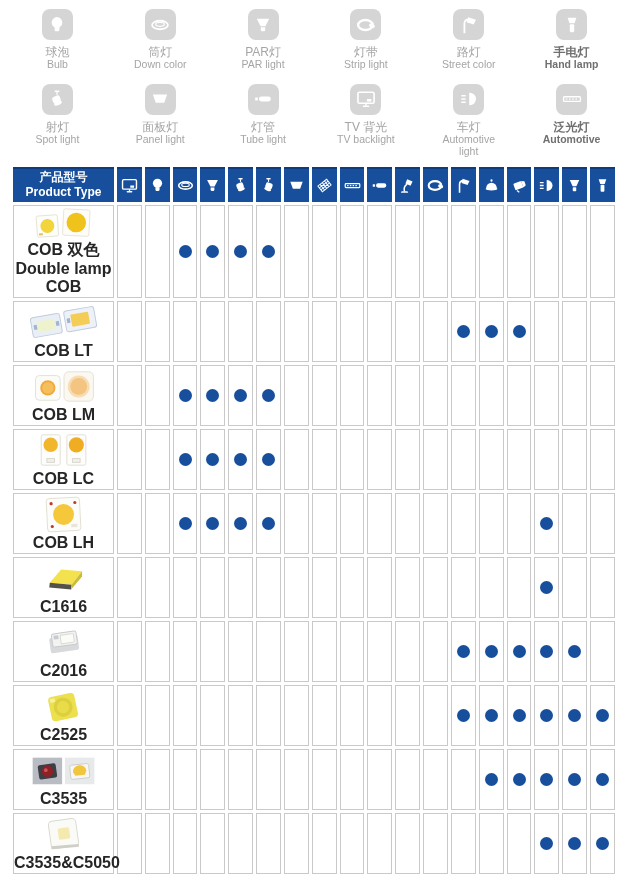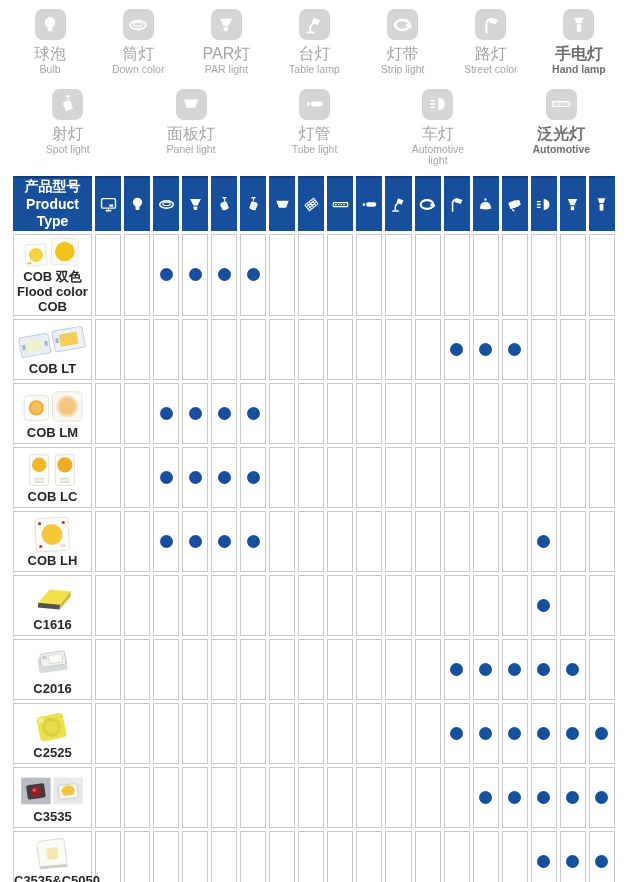--- a/index.html
+++ b/index.html
@@ -8,39 +8,39 @@
   .page{width:629px;height:882px;background:#fff;position:relative;}
 
   
   .legend{padding-top:9px;}
   .legend-row{display:flex;width:617px;margin:0 6px 0 6px;}
   .legend-row + .legend-row{margin-top:13px;}
   .legend-item{flex:1 1 0;display:flex;flex-direction:column;align-items:center;text-align:center;}
   .legend-tile{width:31px;height:31px;border-radius:8px;background:var(--tile,#d5d5d5);
                display:flex;align-items:center;justify-content:center;margin-bottom:5px;}
   .legend-tile svg{width:22px;height:22px;display:block;}
-  .legend-zh{font-size:16px;line-height:1.18;color:var(--ltext,#a5a5a5);}
+  .legend-zh{font-size:12px;line-height:1.18;color:var(--ltext,#a5a5a5);}
   .legend-en{font-size:10.5px;line-height:1.12;color:var(--ltext,#a5a5a5);max-width:72px;}
   .legend-item.bold .legend-zh,.legend-item.bold .legend-en{color:#707070;font-weight:bold;}
 
   
   table.matrix{border-collapse:separate;border-spacing:3px;table-layout:fixed;
                width:608px;margin:6px 0 0 10px;}
   table.matrix th,table.matrix td{padding:0;}
   table.matrix thead th{background:var(--accent,#174f9c);height:33px;vertical-align:middle;
                         border-top:2px solid #0e3c7c;}
-  th.pt{width:79px;color:#fff;font-weight:bold;font-size:14px;line-height:1.25;}
+  th.pt{width:101px;color:#fff;font-weight:bold;font-size:12px;line-height:1.25;}
   th.icon-col svg{width:19px;height:19px;display:block;margin:0 auto;}
   table.matrix td{background:#fff;border:1px solid var(--grid,#c9c9c9);height:59px;
                   text-align:center;vertical-align:middle;}
   td.product .art{display:flex;align-items:flex-end;justify-content:center;height:38px;}
   td.product .art svg{max-height:38px;}
   td.product.two .art{height:34px;}
   td.product.two .art svg{max-height:34px;}
-  .plabel{font-size:13px;font-weight:bold;color:#262626;line-height:1.15;margin-top:1px;}
+  .plabel{font-size:16px;font-weight:bold;color:#262626;line-height:1.15;margin-top:1px;}
   .dot{width:13px;height:13px;border-radius:50%;background:var(--accent,#174f9c);margin:0 auto;}
 </style>
 </head>
 <body>
 
 <div class="page">
   <div class="legend" id="legend">
       <div class="legend-row">
         <div class="legend-item">
           <div class="legend-tile">
@@ -68,31 +68,20 @@
               <path d="M5.2 5.2 h13.6 l-4.2 8.2 h-5.2 Z" fill="#fff"></path>
               <path d="M9.6 14.4 h4.8 v3.1 a1.4 1.4 0 0 1 -1.4 1.4 h-2 a1.4 1.4 0 0 1 -1.4 -1.4 Z" fill="#fff"></path>
             </svg>
           </div>
           <div class="legend-zh">PAR灯</div>
           <div class="legend-en">PAR light</div>
         </div>
         <div class="legend-item">
           <div class="legend-tile">
             <svg viewBox="0 0 24 24" aria-hidden="true">
-              <path d="M8.2 19.6 q-1.8-6.4 3.4-9.4" stroke="#fff" stroke-width="1.9" fill="none"></path>
-              <path d="M11.6 4 l6.8 2.9 -2.6 5.4 -6.4-2.7 Z" fill="#fff"></path>
-              <path d="M4.6 19.2 h7.4 l1 1.8 H3.6 Z" fill="#fff"></path>
-            </svg>
-          </div>
-          <div class="legend-zh">台灯</div>
-          <div class="legend-en">Table lamp</div>
-        </div>
-        <div class="legend-item">
-          <div class="legend-tile">
-            <svg viewBox="0 0 24 24" aria-hidden="true">
               <ellipse cx="11.4" cy="12" rx="8" ry="5.5" fill="none" stroke="#fff" stroke-width="2.6"></ellipse>
               <rect x="15.2" y="11" width="6.6" height="3.8" rx="1.9" fill="#fff" transform="rotate(24 18.5 12.9)"></rect>
             </svg>
           </div>
           <div class="legend-zh">灯带</div>
           <div class="legend-en">Strip light</div>
         </div>
         <div class="legend-item">
           <div class="legend-tile">
             <svg viewBox="0 0 24 24" aria-hidden="true">
@@ -140,20 +129,32 @@
         </div>
         <div class="legend-item">
           <div class="legend-tile">
             <svg viewBox="0 0 24 24" aria-hidden="true">
               <rect x="7.6" y="9.3" width="13" height="5.4" rx="2.7" fill="#fff"></rect>
               <rect x="3.4" y="10.4" width="3" height="3.2" rx="0.6" fill="#fff"></rect>
             </svg>
           </div>
           <div class="legend-zh">灯管</div>
           <div class="legend-en">Tube light</div>
+        </div>
+        <div class="legend-item">
+          <div class="legend-tile">
+            <svg viewBox="0 0 24 24" aria-hidden="true">
+              <rect x="3.2" y="4.6" width="17.6" height="12" rx="1.6" fill="none" stroke="#fff" stroke-width="1.8"></rect>
+              <rect x="13" y="12" width="4.8" height="2.8" fill="#fff"></rect>
+              <rect x="11.2" y="16.6" width="1.6" height="2.6" fill="#fff"></rect>
+              <rect x="8.4" y="19" width="7.2" height="1.7" rx="0.8" fill="#fff"></rect>
+            </svg>
+          </div>
+          <div class="legend-zh">TV 背光</div>
+          <div class="legend-en">TV backlight</div>
         </div>
         <div class="legend-item">
           <div class="legend-tile">
             <svg viewBox="0 0 24 24" aria-hidden="true">
               <path d="M3.6 8.4 h4.8 M3.6 12 h4.8 M3.6 15.6 h4.8" stroke="#fff" stroke-width="1.7"></path>
               <path d="M12.2 5.2 h0.6 a6.8 6.8 0 0 1 0 13.6 h-0.6 Z" fill="#fff"></path>
             </svg>
           </div>
           <div class="legend-zh">车灯</div>
           <div class="legend-en">Automotive light</div>
@@ -314,21 +315,21 @@
                   <circle cx="19.5" cy="23.5" r="8.2" fill="#f2d43c"></circle>
                   <rect x="9" y="31.5" width="4.5" height="2.6" fill="#dcc264"></rect>
                 </g>
                 <g transform="rotate(3 53 19)">
                   <rect x="38" y="4" width="31" height="31" rx="2" fill="#fdfcf6" stroke="#e4e1d3"></rect>
                   <circle cx="53.5" cy="19.5" r="11.5" fill="#f0c31c"></circle>
                 </g>
               </svg>
             </div>
             <div class="plabel">COB 双色</div>
-            <div class="plabel">Flood color COB</div>
+            <div class="plabel">Double lamp COB</div>
           </td>
           <td></td>
           <td></td>
           <td>
             <div class="dot"></div>
           </td>
           <td>
             <div class="dot"></div>
           </td>
           <td>

